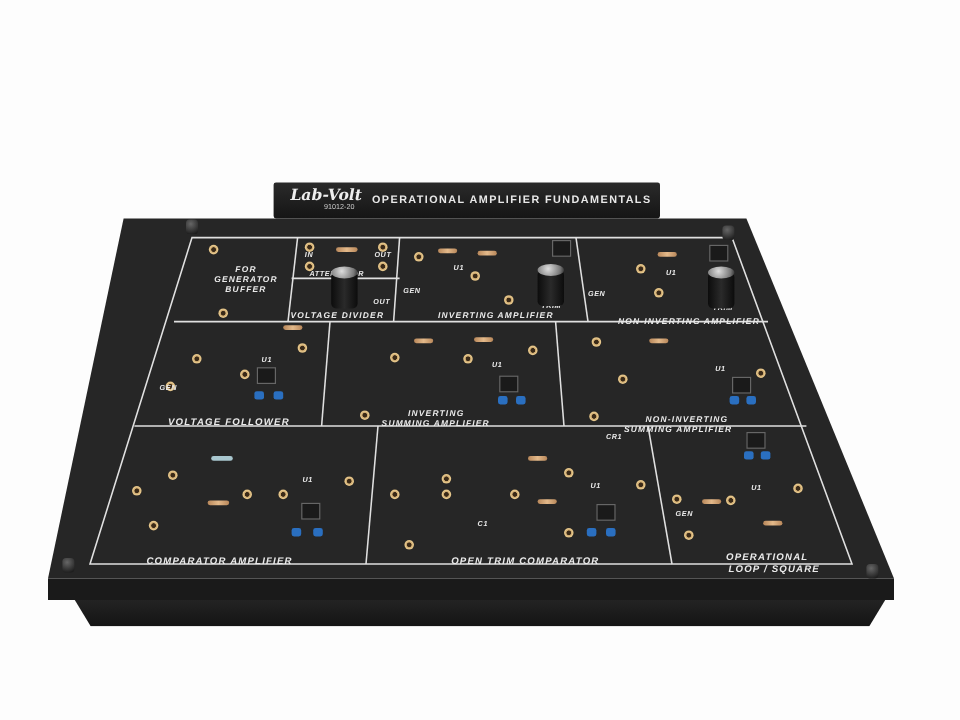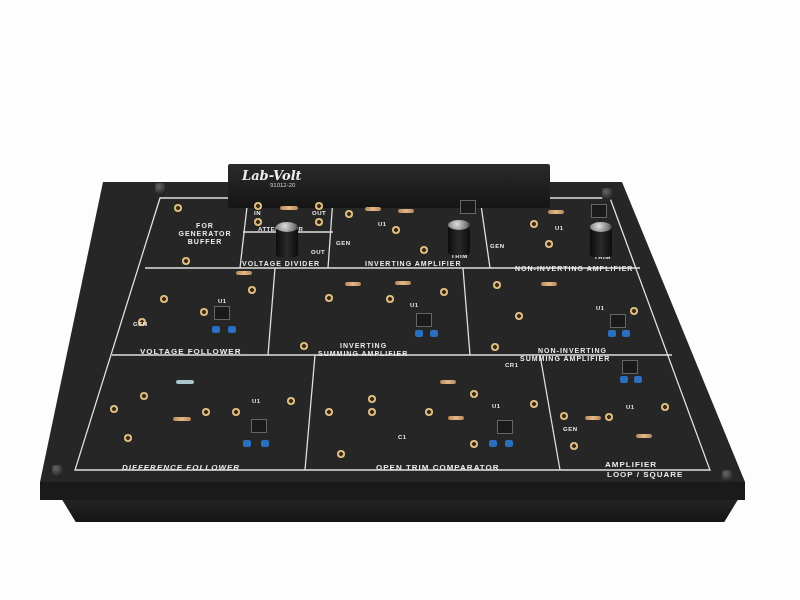--- a/index.html
+++ b/index.html
@@ -1,23 +1,23 @@
 <!DOCTYPE html>
 <html><head>
 <meta charset="utf-8">
 <style>
   html,body{margin:0;padding:0;}
   body{width:800px;height:600px;background:#fdfdfd;position:relative;overflow:hidden;font-family:"Liberation Sans",sans-serif;}
   .board-side{position:absolute;left:55px;top:488px;width:690px;height:34px;background:linear-gradient(#2b2b2b,#141414);clip-path:polygon(0 0,100% 0,97% 100%,3% 100%);}
   .board{position:absolute;left:0;top:0;width:800px;height:600px;}
-  .nameplate{position:absolute;left:228px;top:164px;width:322px;height:44px;background:linear-gradient(#2a2a2a,#151515);border-radius:2px;}
+  .nameplate{position:absolute;left:228px;top:152px;width:322px;height:30px;background:linear-gradient(#2a2a2a,#151515);border-radius:2px;}
   .nameplate .brand{position:absolute;left:14px;top:4px;color:#eee;font-style:italic;font-weight:bold;font-size:13px;font-family:"DejaVu Serif",serif;}
   .nameplate .model{position:absolute;left:42px;top:18px;color:#ccc;font-size:6px;}
   .nameplate .title{position:absolute;left:82px;top:9px;color:#e8e8e8;font-size:9px;letter-spacing:1.2px;font-weight:bold;}
-  .lbl{position:absolute;color:#eaeaea;font-weight:bold;font-size:8px;letter-spacing:1px;text-align:center;white-space:nowrap;}
+  .lbl{position:absolute;color:#eaeaea;font-weight:bold;font-size:8px;letter-spacing:1px;text-align:center;white-space:nowrap;font-style:italic;}
   .sm{font-size:6px;letter-spacing:0.5px;}
   .jack{position:absolute;width:8px;height:8px;border-radius:50%;background:radial-gradient(circle,#3a2a18 30%,#c9a46a 38%,#e7c98e 60%,#a07a44 100%);}
   .knob{position:absolute;width:22px;height:30px;background:linear-gradient(90deg,#0c0c0c,#2a2a2a 50%,#0c0c0c);border-radius:4px;}
   .knob:before{content:"";position:absolute;left:0;top:-5px;width:22px;height:10px;border-radius:50%;background:radial-gradient(circle at 40% 40%,#ddd,#777 70%,#222);}
   .trim{position:absolute;width:8px;height:7px;background:#2a6fc0;border-radius:2px;}
   .chip{position:absolute;width:14px;height:12px;background:#1a1a1a;border:1px solid #666;}
   .res{position:absolute;height:4px;background:linear-gradient(90deg,#b8875a,#e3b98a 50%,#b8875a);border-radius:2px;}
   .screw{position:absolute;width:10px;height:12px;border-radius:3px;background:radial-gradient(circle at 40% 30%,#666,#111);}
 </style>
 </head>
@@ -44,42 +44,43 @@
 </svg>
 
 <div class="screw" style="left:155px;top:183px;"></div>
 <div class="screw" style="left:602px;top:188px;"></div>
 <div class="screw" style="left:52px;top:465px;"></div>
 <div class="screw" style="left:722px;top:470px;"></div>
 
 <div class="nameplate">
   <span class="brand">Lab-Volt</span>
   <span class="model">91012-20</span>
+  <span class="title">OPERATIONAL AMPLIFIER FUNDAMENTALS</span>
 </div>
 
 <div class="lbl" style="left:170px;top:222px;width:70px;white-space:pre-line;font-size:7px;line-height:8px;">FOR
 GENERATOR
 BUFFER</div>
 <div class="lbl sm" style="left:258px;top:226px;">ATTENUATOR</div>
 <div class="lbl sm" style="left:254px;top:210px;">IN</div>
 <div class="lbl sm" style="left:312px;top:210px;">OUT</div>
 <div class="lbl sm" style="left:311px;top:249px;">OUT</div>
 <div class="lbl" style="left:242px;top:260px;font-size:7px;">VOLTAGE DIVIDER</div>
 <div class="lbl" style="left:365px;top:260px;font-size:7px;">INVERTING AMPLIFIER</div>
 <div class="lbl sm" style="left:451px;top:253px;">TRIM</div>
 <div class="lbl" style="left:515px;top:265px;font-size:7px;">NON-INVERTING AMPLIFIER</div>
 <div class="lbl sm" style="left:594px;top:254px;">TRIM</div>
 <div class="lbl" style="left:140px;top:347px;">VOLTAGE FOLLOWER</div>
 <div class="lbl" style="left:340px;top:342px;font-size:7px;">INVERTING</div>
 <div class="lbl" style="left:318px;top:350px;font-size:7px;">SUMMING AMPLIFIER</div>
 <div class="lbl" style="left:538px;top:347px;font-size:7px;">NON-INVERTING</div>
 <div class="lbl" style="left:520px;top:355px;font-size:7px;">SUMMING AMPLIFIER</div>
-<div class="lbl" style="left:122px;top:463px;font-style:italic;">DIFFERENCE FOLLOWER</div>
+<div class="lbl" style="left:122px;top:463px;font-style:italic;">COMPARATOR AMPLIFIER</div>
 <div class="lbl" style="left:376px;top:463px;">OPEN TRIM COMPARATOR</div>
-<div class="lbl" style="left:605px;top:460px;">AMPLIFIER</div>
+<div class="lbl" style="left:605px;top:460px;">OPERATIONAL</div>
 <div class="lbl" style="left:607px;top:470px;">LOOP / SQUARE</div>
 
 <div class="knob" style="left:276px;top:227px;"></div>
 <div class="knob" style="left:448px;top:225px;"></div>
 <div class="knob" style="left:590px;top:227px;"></div>
 
 <div class="jack" style="left:174px;top:204px;"></div>
 <div class="jack" style="left:182px;top:257px;"></div>
 <div class="jack" style="left:254px;top:202px;"></div>
 <div class="jack" style="left:254px;top:218px;"></div>

